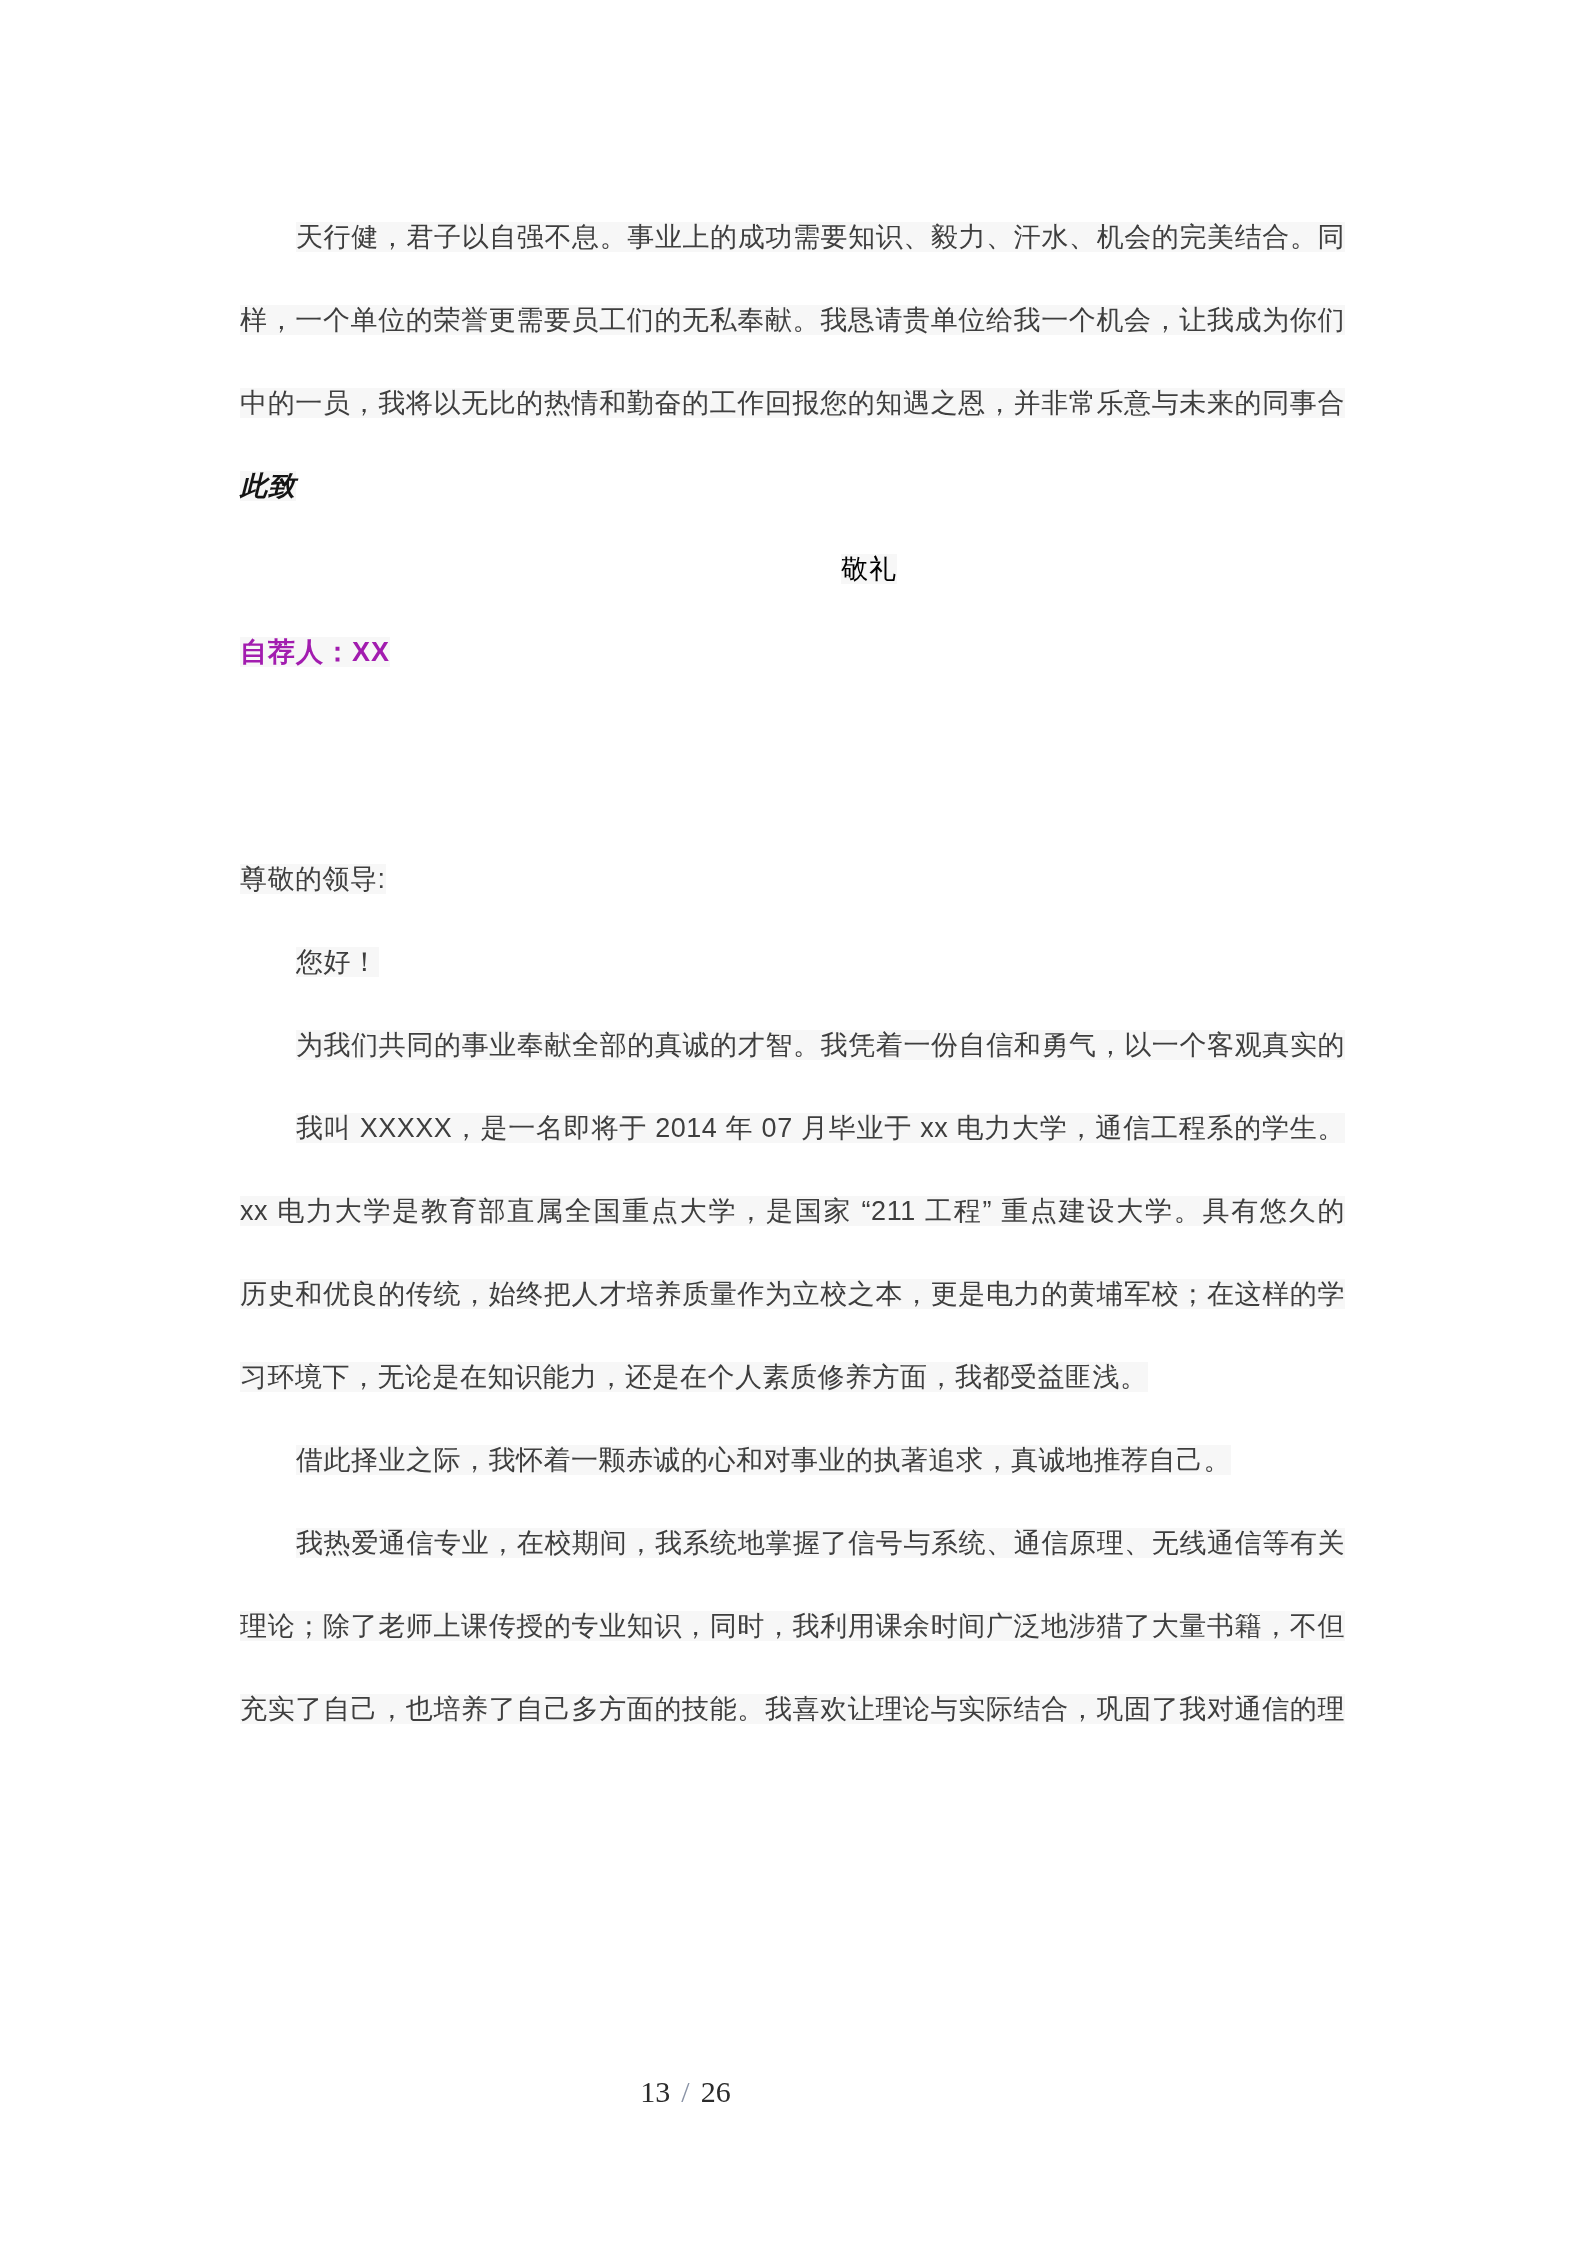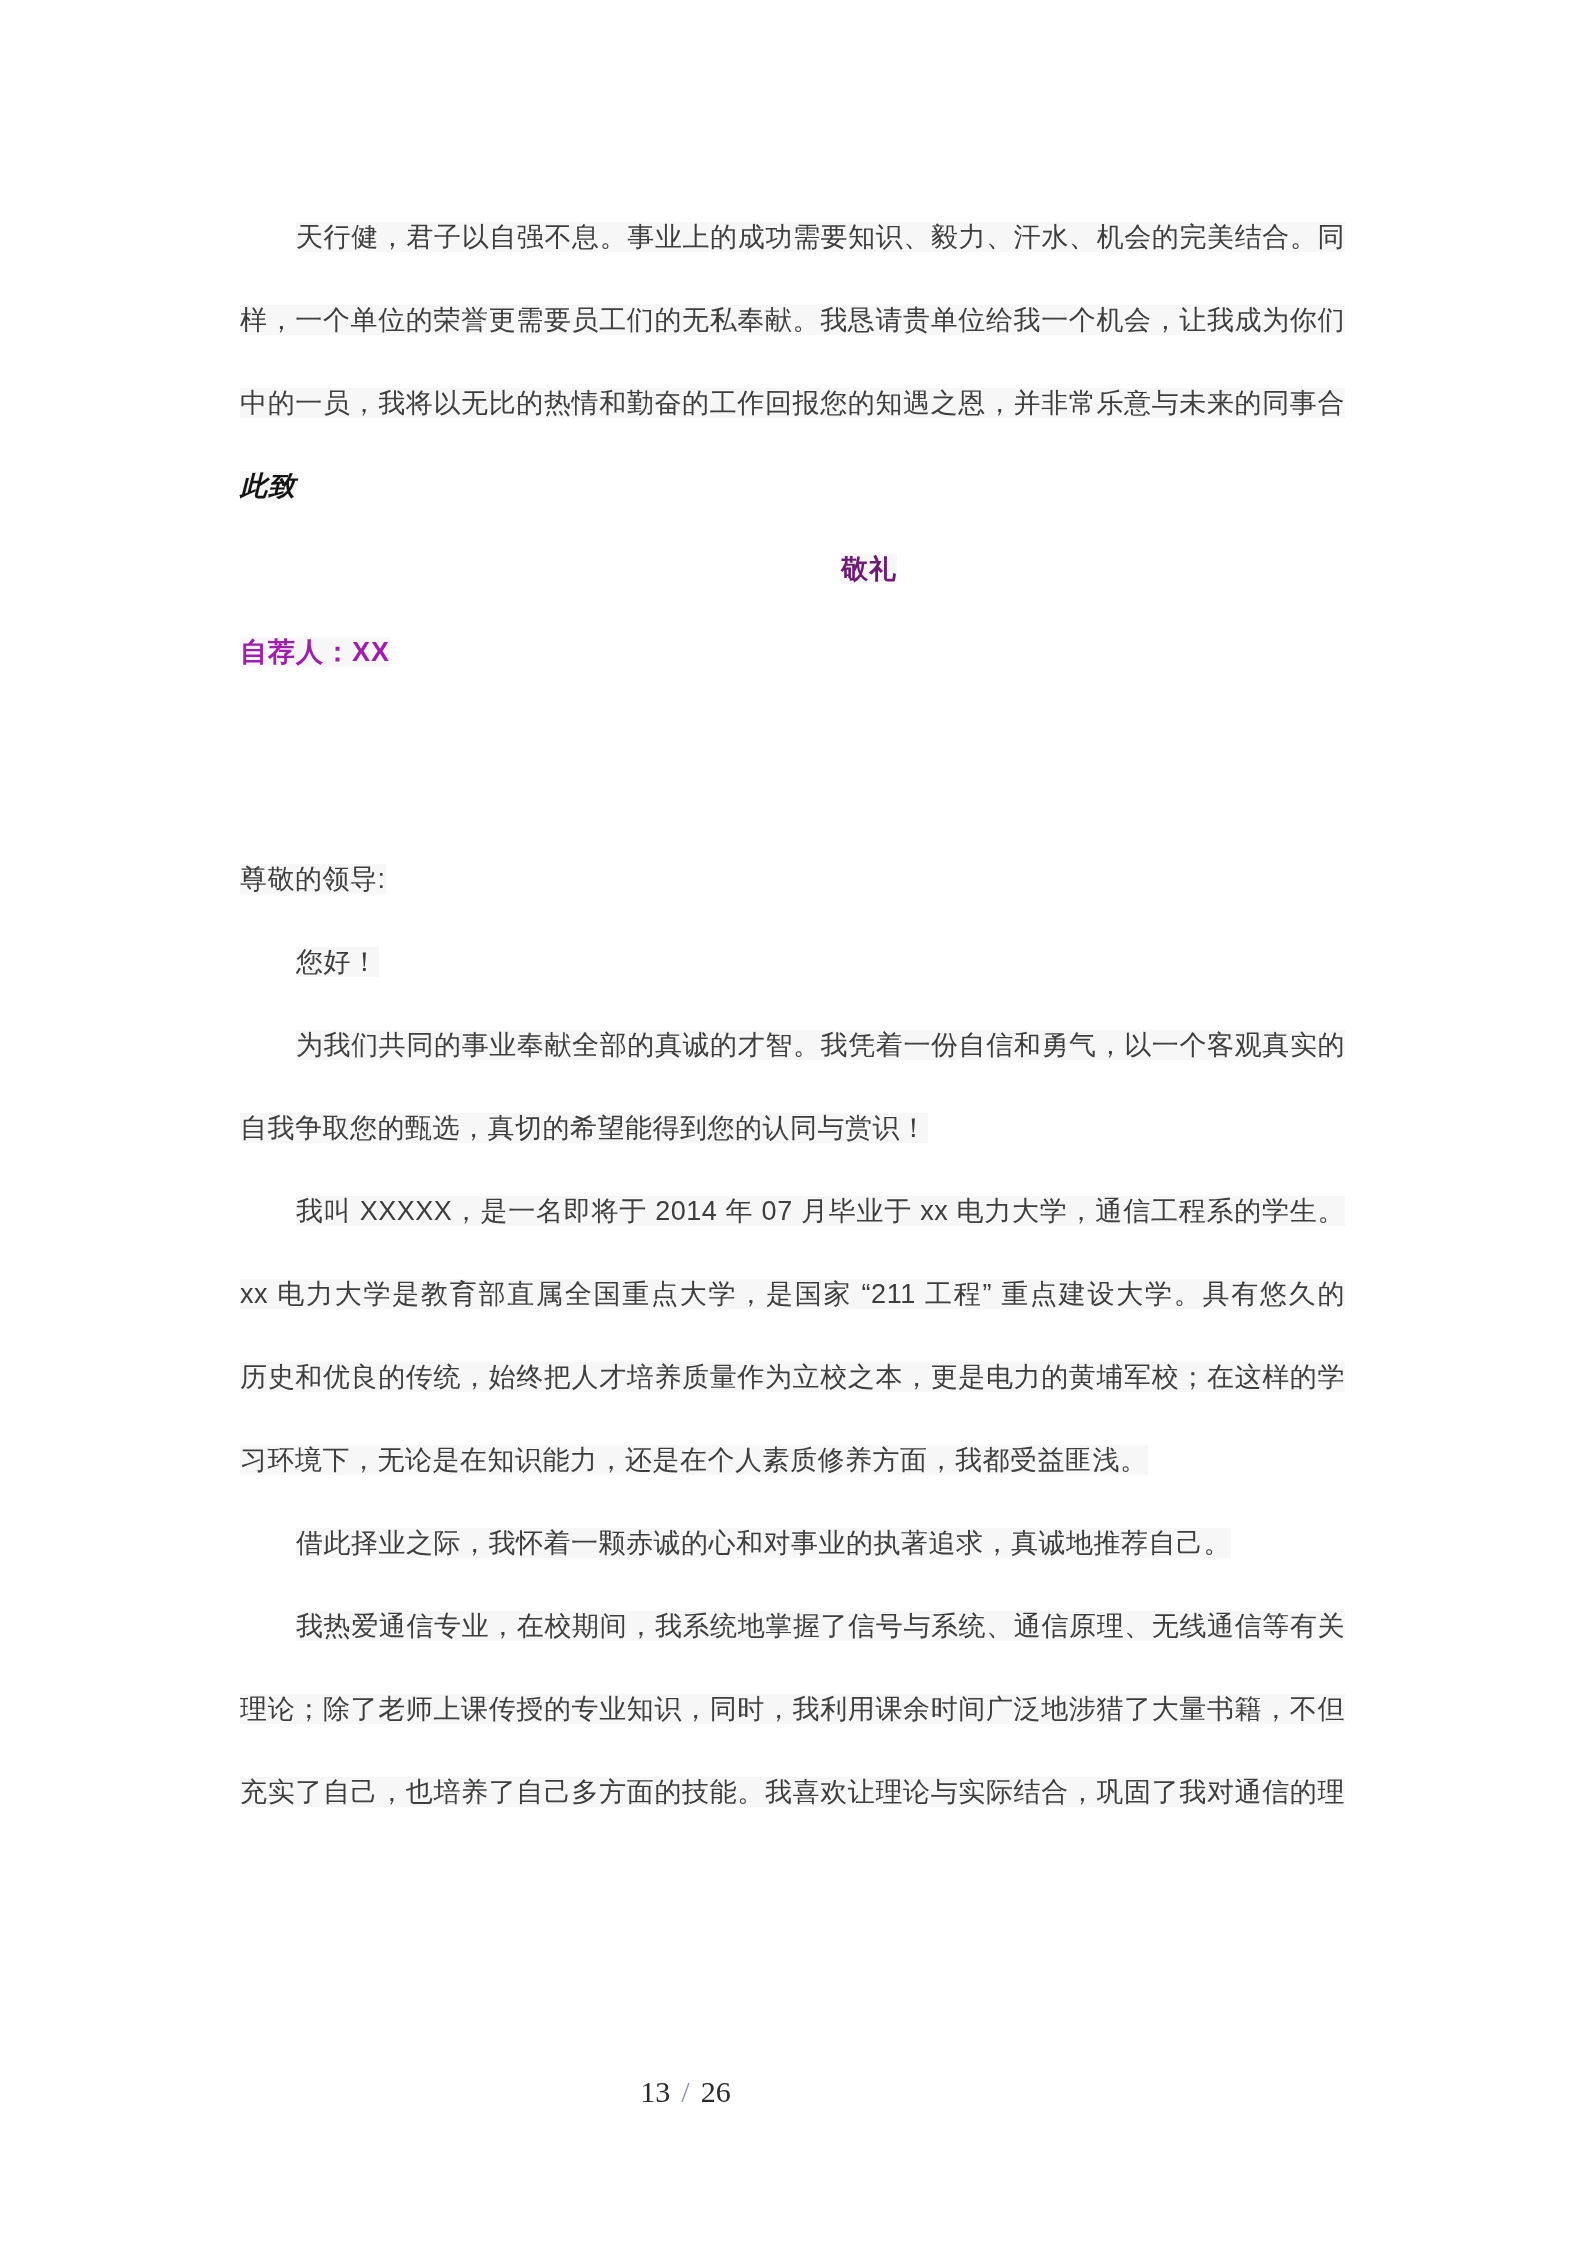--- a/index.html
+++ b/index.html
@@ -26,21 +26,21 @@
     letter-spacing: 0.5px;
   }
   .line .run { background: #f7f7f7; }
   .line.indent { padding-left: 56px; }
   .line.fill {
     text-align: justify;
     text-align-last: justify;
     text-justify: inter-character;
   }
   .line.closing { font-weight: 700; color: #141414; letter-spacing: 1px; font-style: italic; }
-  .line.salute  { font-weight: 700; color: #701a75; padding-left: 601px; letter-spacing: 1px; }
+  .line.salute  { font-weight: 400; color: #000000; padding-left: 601px; letter-spacing: 1px; }
   .line.signature { font-weight: 700; color: #a21caf; text-align: left; letter-spacing: 1px; }
   .line.gap { line-height: normal; }
   .pagenum {
     position: absolute;
     left: 0;
     right: 16px;
     top: 2072px;
     height: 40px;
     line-height: 40px;
     text-align: center;
@@ -58,21 +58,20 @@
       <div class="line indent fill"><span class="run">天行健，君子以自强不息。事业上的成功需要知识、毅力、汗水、机会的完美结合。同</span></div>
       <div class="line fill"><span class="run">样，一个单位的荣誉更需要员工们的无私奉献。我恳请贵单位给我一个机会，让我成为你们</span></div>
       <div class="line fill"><span class="run">中的一员，我将以无比的热情和勤奋的工作回报您的知遇之恩，并非常乐意与未来的同事合</span></div>
       <div class="line closing"><span class="run">此致</span></div>
       <div class="line salute"><span class="run">敬礼</span></div>
       <div class="line signature"><span class="run">自荐人：XX</span></div>
       <div class="line gap" style="height: 144px;"></div>
       <div class="line"><span class="run">尊敬的领导:</span></div>
       <div class="line indent"><span class="run">您好！</span></div>
       <div class="line indent fill"><span class="run">为我们共同的事业奉献全部的真诚的才智。我凭着一份自信和勇气，以一个客观真实的</span></div>
-      <div class="line"><span class="run">自我争取您的甄选，真切的希望能得到您的认同与赏识！</span></div>
       <div class="line indent fill"><span class="run">我叫 XXXXX，是一名即将于 2014 年 07 月毕业于 xx 电力大学，通信工程系的学生。</span></div>
       <div class="line fill"><span class="run">xx 电力大学是教育部直属全国重点大学，是国家 “211 工程” 重点建设大学。具有悠久的</span></div>
       <div class="line fill"><span class="run">历史和优良的传统，始终把人才培养质量作为立校之本，更是电力的黄埔军校；在这样的学</span></div>
       <div class="line"><span class="run">习环境下，无论是在知识能力，还是在个人素质修养方面，我都受益匪浅。</span></div>
       <div class="line indent"><span class="run">借此择业之际，我怀着一颗赤诚的心和对事业的执著追求，真诚地推荐自己。</span></div>
       <div class="line indent fill"><span class="run">我热爱通信专业，在校期间，我系统地掌握了信号与系统、通信原理、无线通信等有关</span></div>
       <div class="line fill"><span class="run">理论；除了老师上课传授的专业知识，同时，我利用课余时间广泛地涉猎了大量书籍，不但</span></div>
       <div class="line fill"><span class="run">充实了自己，也培养了自己多方面的技能。我喜欢让理论与实际结合，巩固了我对通信的理</span></div>
     </main>
 

